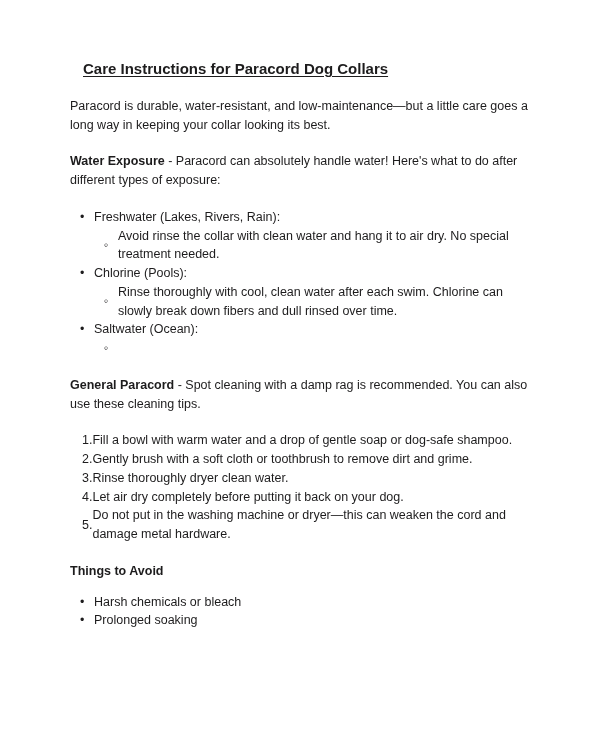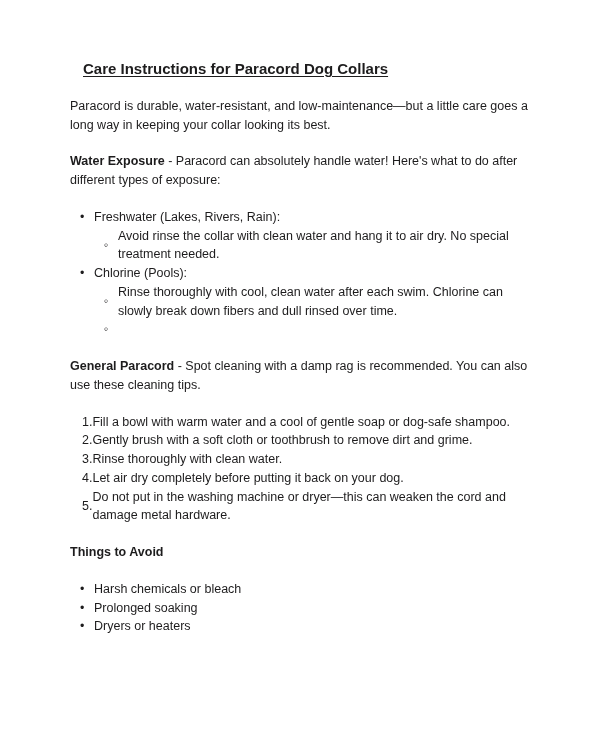--- a/index.html
+++ b/index.html
@@ -22,21 +22,21 @@
   }
   .title {
     margin: 13px;
     font-size: 15px;
     line-height: 18.75px;
     font-weight: bold;
     text-decoration: underline;
     text-underline-offset: 2px;
   }
   .block { margin-top: 18px; }
-  .tight { margin-top: 18px; }
+  .tight { margin-top: 12px; }
   p { margin: 0; }
   .bold { font-weight: bold; }
   .row {
     display: flex;
     align-items: center;
   }
   .m1 {
     flex: 0 0 24px;
     box-sizing: border-box;
     padding-left: 10px;
@@ -83,39 +83,43 @@
         <span class="m1"></span>
         <span class="txt">Chlorine (Pools):</span>
       </div>
       <div class="row">
         <span class="m2"></span>
         <span class="txt">Rinse thoroughly with cool, clean water after each swim. Chlorine can slowly break down fibers and dull rinsed over time.</span>
       </div>
     </div>
     <div>
       <div class="row">
+        <span class="m1"></span>
+        <span class="txt">Saltwater (Ocean):</span>
+      </div>
+      <div class="row">
         <span class="m2"></span>
       </div>
     </div>
   </div>
 
   <p class="block"><span class="bold">General Paracord</span><span> - Spot cleaning with a damp rag is recommended. You can also use these cleaning tips.</span></p>
 
   <div class="block">
     <div class="row">
       <span class="num">1.</span>
-      <span class="txt">Fill a bowl with warm water and a cool of gentle soap or dog-safe shampoo.</span>
+      <span class="txt">Fill a bowl with warm water and a drop of gentle soap or dog-safe shampoo.</span>
     </div>
     <div class="row">
       <span class="num">2.</span>
       <span class="txt">Gently brush with a soft cloth or toothbrush to remove dirt and grime.</span>
     </div>
     <div class="row">
       <span class="num">3.</span>
-      <span class="txt">Rinse thoroughly with clean water.</span>
+      <span class="txt">Rinse thoroughly dryer clean water.</span>
     </div>
     <div class="row">
       <span class="num">4.</span>
       <span class="txt">Let air dry completely before putting it back on your dog.</span>
     </div>
     <div class="row">
       <span class="num">5.</span>
       <span class="txt">Do not put in the washing machine or dryer—this can weaken the cord and damage metal hardware.</span>
     </div>
   </div>
@@ -124,19 +128,15 @@
 
   <div class="tight">
     <div class="row">
       <span class="m1"></span>
       <span class="txt">Harsh chemicals or bleach</span>
     </div>
     <div class="row">
       <span class="m1"></span>
       <span class="txt">Prolonged soaking</span>
     </div>
-    <div class="row">
-      <span class="m1"></span>
-      <span class="txt">Dryers or heaters</span>
-    </div>
   </div>
 
 </main>
 
 </body></html>

